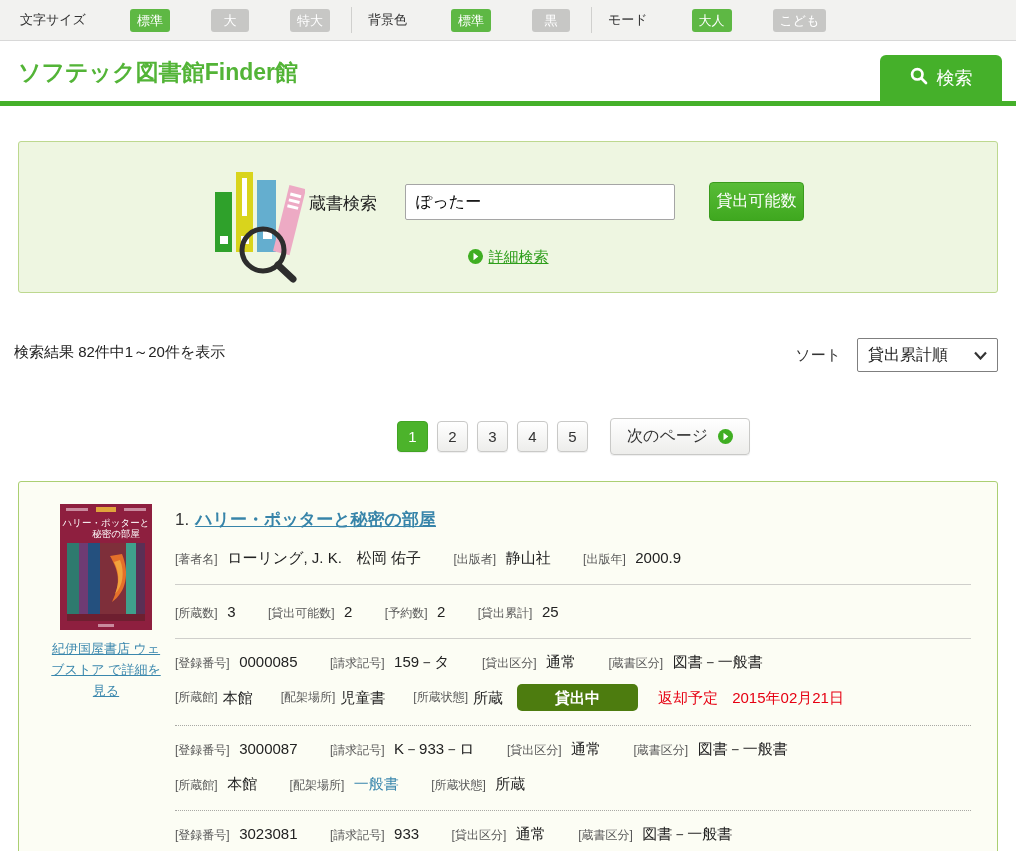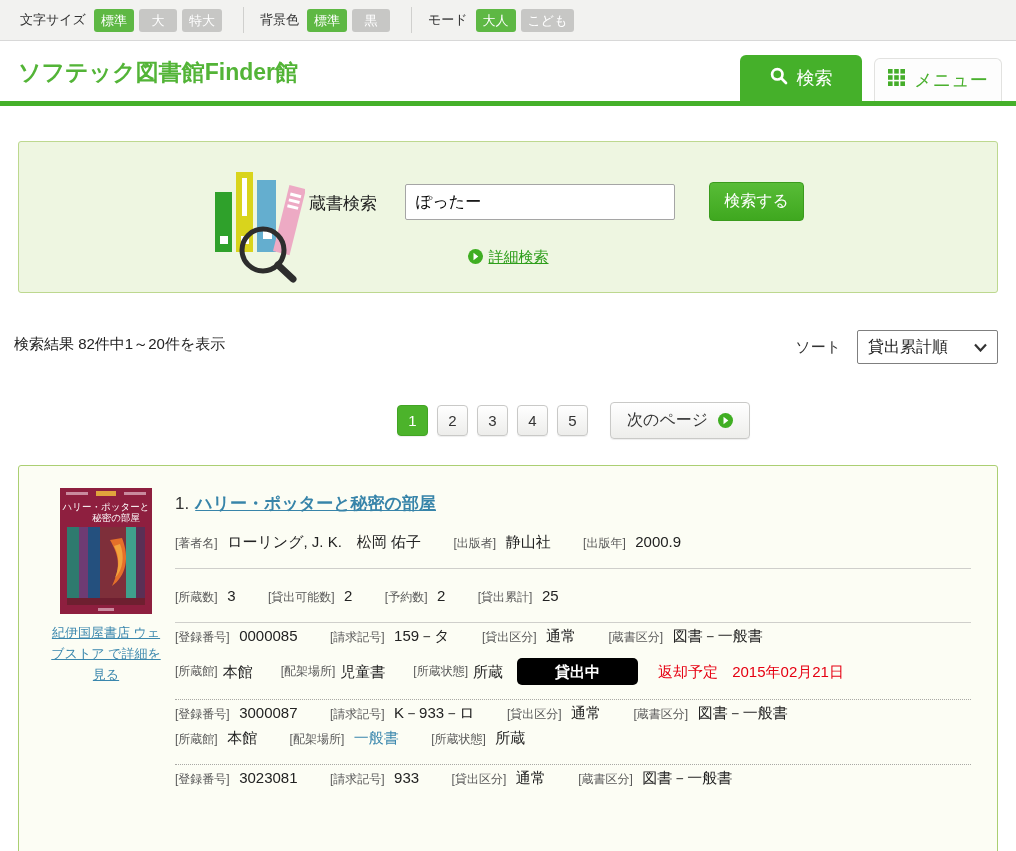--- a/index.html
+++ b/index.html
@@ -2,21 +2,21 @@
 <html lang="ja"><head>
 <meta charset="utf-8">
 <style>
   * { box-sizing: border-box; margin: 0; padding: 0; }
   html,body { width:1016px; height:851px; overflow:hidden; background:#fff;
     font-family:"Liberation Sans","DejaVu Sans",sans-serif; color:#222; }
 
   
   .toolbar { height:41px; background:#f2f2f0; border-bottom:1px solid #d8d8d8;
     display:flex; align-items:center; padding-left:4px; }
-  .tb-group { display:flex; align-items:center; padding:0 16px; height:26px; }
+  .tb-group { display:flex; align-items:center; padding:0 16px; height:26px;gap:36px; }
   .tb-group + .tb-group { border-left:1px solid #d0d0ce; }
   .tb-label { font-size:13px; color:#333; margin-right:8px; white-space:nowrap; }
   .tb-btn { min-width:38px; height:23px; line-height:23px; text-align:center;
     font-size:13px; color:#fff; background:#c7c7c5; border:none; border-radius:3px;
     padding:0 7px; margin-right:5px; cursor:pointer; font-family:inherit; }
   .tb-btn.active { background:#5eb844; }
 
   
   .site-header { position:relative; height:65px; background:#fff;
     border-bottom:5px solid #45b02a; }
@@ -39,21 +39,21 @@
     font-family:inherit; background:#fff; }
   .search-btn { position:absolute; left:690px; top:40px; width:95px; height:39px;
     background:linear-gradient(#58bc37,#3fa81f); border:1px solid #3a9b1d;
     border-radius:4px; color:#fff; font-size:16px; cursor:pointer; font-family:inherit; }
   .advanced-row { position:absolute; left:0; right:0; top:106px; text-align:center;
     font-size:15px; }
   .advanced-link { color:#2e9e1b; text-decoration:underline; cursor:pointer; margin-left:6px; }
   .circle-arrow { vertical-align:-2px; }
 
   
-  .results-meta { position:relative; margin:0 18px; height:82px; }
+  .results-meta { position:relative; margin:8px 18px; height:82px; }
   .summary { position:absolute; left:-4px; top:42px; font-size:15px; color:#222; }
   .sort { position:absolute; right:0; top:37px; display:flex; align-items:center;justify-content:flex-end; }
   .sort-label { font-size:15px; color:#333; margin-right:16px; }
   .sort-select { width:141px; height:34px; border:1px solid #7f7f7f; border-radius:2px;
     background:#fff; display:flex; align-items:center; justify-content:space-between;
     padding:0 10px; font-size:16px; cursor:pointer; }
 
   
   .pagination { position:relative; height:68px; }
   .pages { position:absolute; left:397px; top:27px; display:flex; align-items:center; }
@@ -77,23 +77,23 @@
   .right-col { flex:1; padding-left:12px; }
   .title-row { margin-top:6px; font-size:17px; }
   .title-index { color:#333; margin-right:6px; }
   .title-link { color:#3784a9; font-weight:bold; text-decoration:underline; cursor:pointer; }
   .frow { margin-top:16px; line-height:22px; }
   .fl { font-size:12px; color:#595959; margin-right:5px; }
   .fv { font-size:15px; color:#222; margin-right:28px; }
   .place-link { color:#3a87ad; cursor:pointer; }
   .sep { border:none; border-top:1px solid #cfcfcb; margin:14px 0 0; }
   .sep.dotted { border-top:1px dotted #a9a9a5; }
-  .copy-row1 { margin-top:2px; line-height:22px; }
+  .copy-row1 { margin-top:12px; line-height:22px; }
   .copy-row2 { margin-top:10px; line-height:27px; display:flex; align-items:center; flex-wrap:nowrap; }
-  .loan-badge { display:inline-block; background:#000000; color:#fff; font-size:15px;
+  .loan-badge { display:inline-block; background:#4d7c0f; color:#fff; font-size:15px;
     font-weight:bold; padding:4px 38px; border-radius:5px; margin-left:14px;
     line-height:19px; }
   .return-info { color:#e60012; font-size:15px; margin-left:20px; }
   .return-date { margin-left:10px;margin-top:21px; }
 </style>
 </head>
 <body>
 
 <div class="toolbar">
   <div class="tb-group">
@@ -118,38 +118,20 @@
   <div class="site-title">ソフテック図書館Finder館</div>
   <div class="tabs">
     <div class="tab tab-search">
       <span>
         <svg width="18" height="18" viewBox="0 0 18 18">
           <circle cx="7.3" cy="7.3" r="5.2" fill="none" stroke="#fff" stroke-width="2.7"></circle>
           <line x1="11.3" y1="11.3" x2="16" y2="16" stroke="#fff" stroke-width="2.7" stroke-linecap="round"></line>
         </svg>
       </span>
       <span>検索</span>
-    </div>
-    <div class="tab tab-menu">
-      <span>
-        <svg width="17" height="17" viewBox="0 0 17 17">
-          <g fill="#45ad2a">
-            <rect x="0" y="0" width="4.6" height="4.6"></rect>
-              <rect x="6.2" y="0" width="4.6" height="4.6"></rect>
-              <rect x="12.4" y="0" width="4.6" height="4.6"></rect>
-            <rect x="0" y="6.2" width="4.6" height="4.6"></rect>
-              <rect x="6.2" y="6.2" width="4.6" height="4.6"></rect>
-              <rect x="12.4" y="6.2" width="4.6" height="4.6"></rect>
-            <rect x="0" y="12.4" width="4.6" height="4.6"></rect>
-              <rect x="6.2" y="12.4" width="4.6" height="4.6"></rect>
-              <rect x="12.4" y="12.4" width="4.6" height="4.6"></rect>
-          </g>
-        </svg>
-      </span>
-      <span>メニュー</span>
     </div>
   </div>
 </div>
 
 <div class="search-panel">
   <div class="books-illu">
     <svg width="92" height="122" viewBox="0 0 92 122">
       <rect x="2" y="30" width="17" height="60" fill="#2fa12b"></rect>
       <rect x="7" y="74" width="8" height="8" fill="#fff"></rect>
       <rect x="23" y="10" width="17" height="80" fill="#d9d41c"></rect>
@@ -162,21 +144,21 @@
         <rect x="71" y="31" width="11" height="3" fill="#fff"></rect>
         <rect x="71" y="37" width="11" height="3" fill="#fff"></rect>
         <rect x="71" y="43" width="11" height="3" fill="#fff"></rect>
       </g>
       <circle cx="50" cy="88" r="21" fill="none" stroke="#2d2d2d" stroke-width="5"></circle>
       <line x1="65" y1="103" x2="80" y2="117" stroke="#2d2d2d" stroke-width="7" stroke-linecap="round"></line>
     </svg>
   </div>
   <span class="search-label">蔵書検索</span>
   <input class="search-input" type="text" value="ぽったー" style="">
-  <button class="search-btn">検索する</button>
+  <button class="search-btn">貸出可能数</button>
   <div class="advanced-row">
     <svg class="circle-arrow" width="15" height="15" viewBox="0 0 15 15">
       <circle cx="7.5" cy="7.5" r="7.5" fill="#3fae22"></circle>
       <polygon points="5.5,3.8 10.3,7.5 5.5,11.2" fill="#fff"></polygon>
     </svg><a class="advanced-link">詳細検索</a>
   </div>
 </div>
 
 <div class="results-meta">
   <div class="summary">検索結果 82件中1～20件を表示</div>

